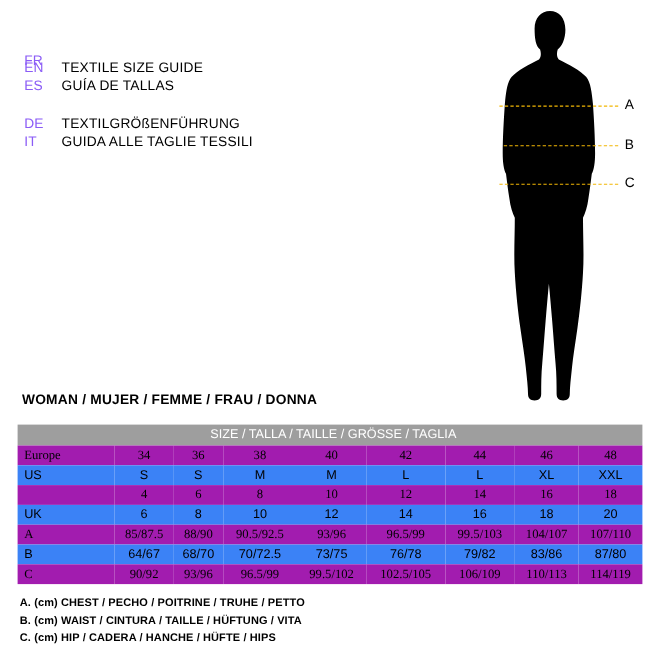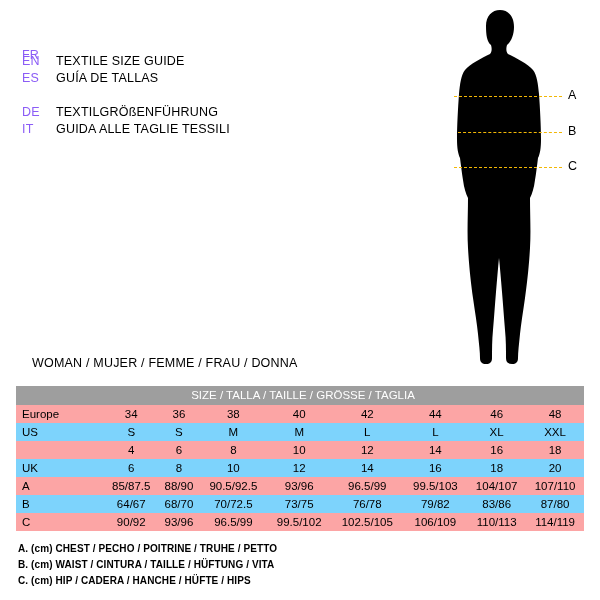--- a/index.html
+++ b/index.html
@@ -60,24 +60,24 @@
   }
   .measure-label {
     position: absolute;
     font-size: 12.5px;
     color: #000;
   }
 
   
   .woman-title {
     position: absolute;
-    left: 32px;
+    left: 20px;
     top: 356px;
     font-size: 12.5px;
-    font-weight: normal;
+    font-weight: bold;
     letter-spacing: 0.2px;
   }
 
   
   .size-table {
     position: absolute;
     left: 16px;
     top: 386px;
     width: 568px;
     border-collapse: collapse;
@@ -93,24 +93,25 @@
   .size-table .hdr-row td {
     background: #9e9e9e;
     color: #ffffff;
     text-align: center;
     padding-left: 6px;
     font-size: 11.5px;
     height: 19px;
     line-height: 19px;
   }
   .size-table tr.shade td {
-    background: #fca5a5;
+    background: #a21caf;
+    font-family: Liberation Serif, serif;
   }
   .size-table tr.plain td {
-    background: #7dd3fc;
+    background: #3b82f6;
   }
   .size-table td.rowlabel {
     text-align: left;
     padding-left: 6px;
     width: 82px;
   }
 
   
   .legend {
     position: absolute;

